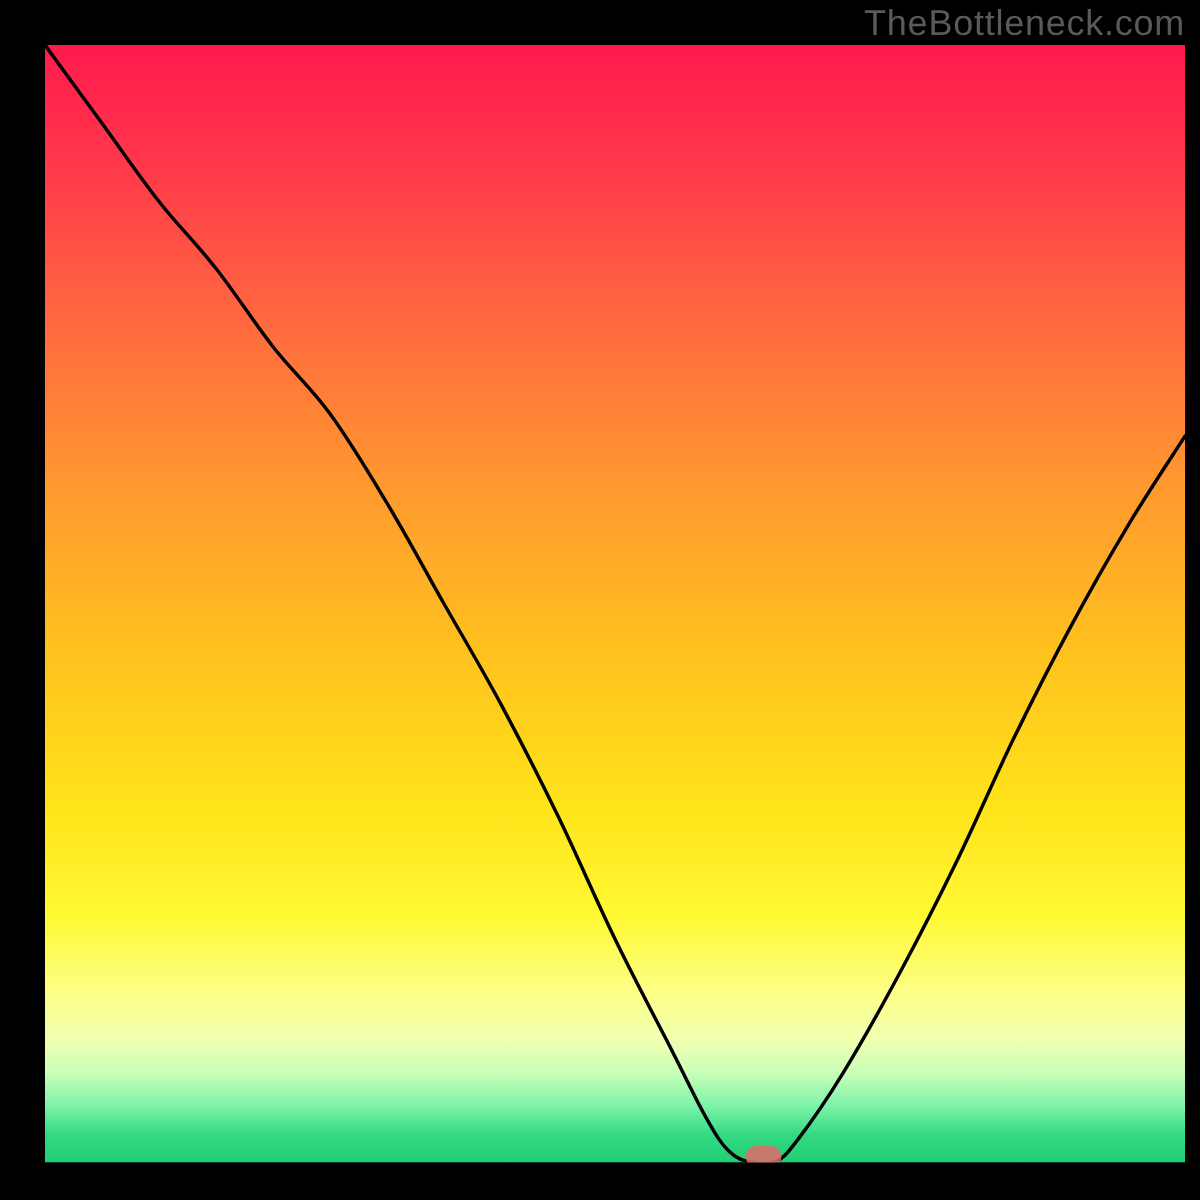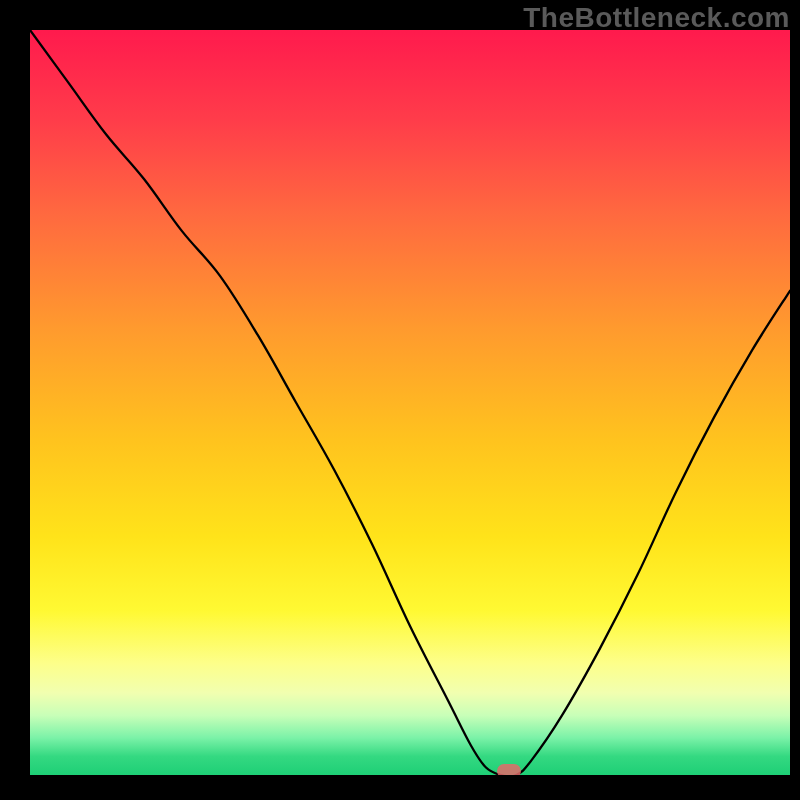--- a/index.html
+++ b/index.html
@@ -14,22 +14,22 @@
   .frame {
     position: relative;
     width: 800px;
     height: 800px;
     background: #000;
   }
   .watermark {
     position: absolute;
     top: 2px;
     right: 10px;
-    font-size: 28px;
-    font-weight: 700;
+    font-size: 24px;
+    font-weight: 400;
     color: #5a5a5a;
     letter-spacing: 0.5px;
     z-index: 10;
   }
   .plot-area {
     position: absolute;
     left: 30px;
     top: 30px;
     width: 760px;
     height: 745px;

